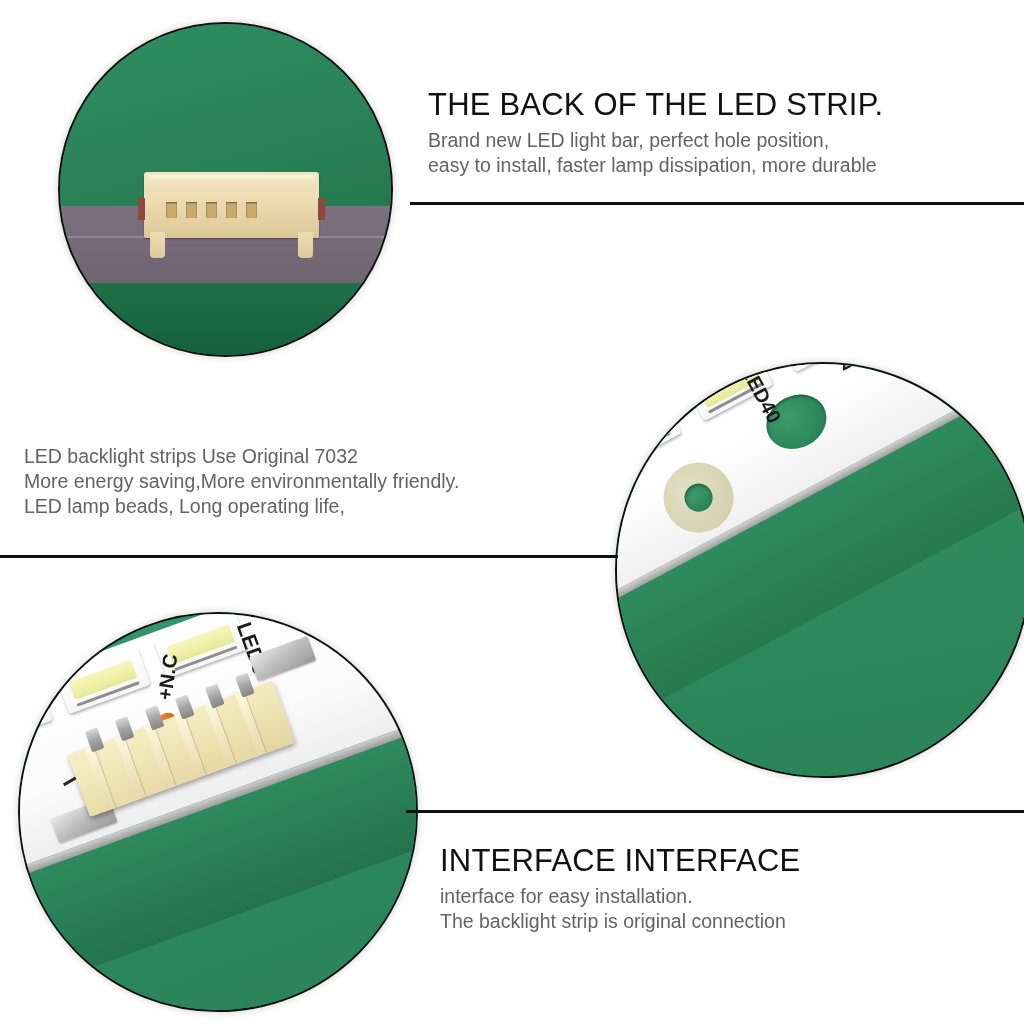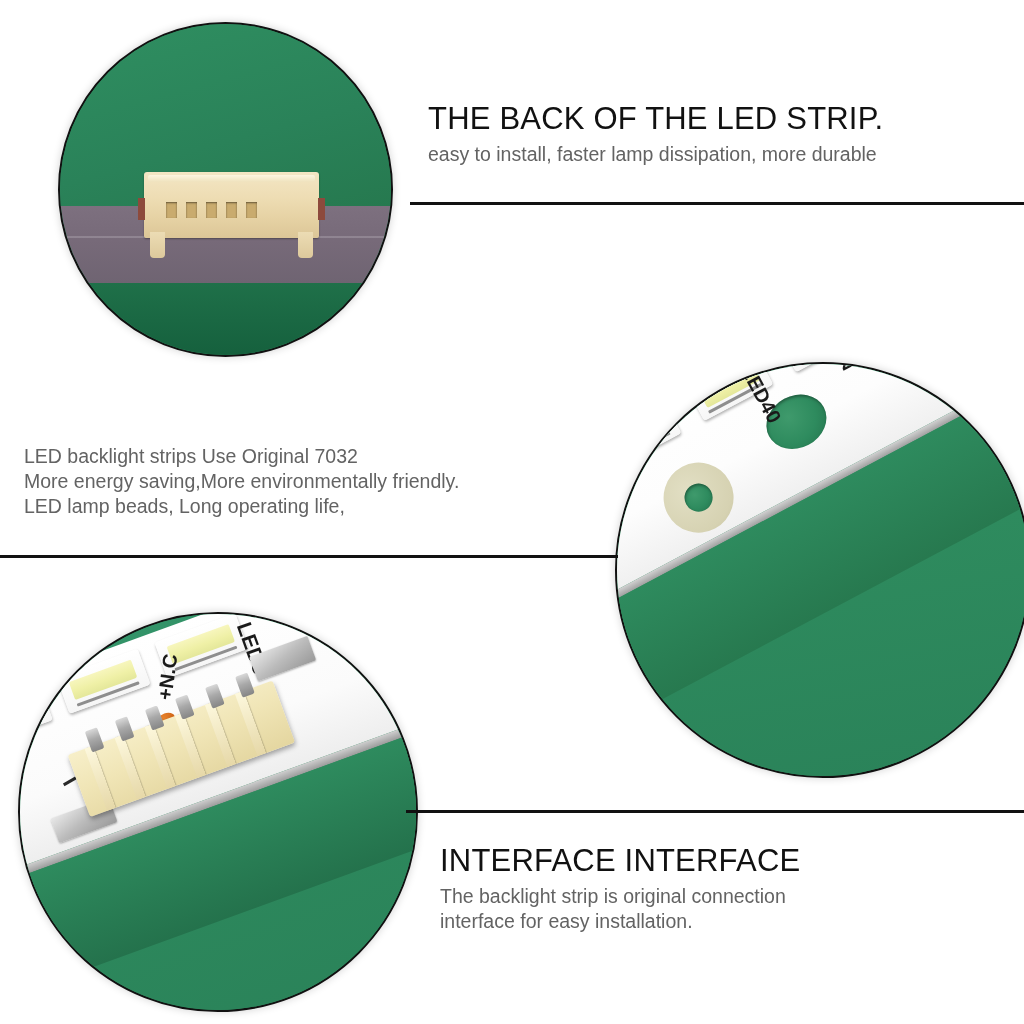--- a/index.html
+++ b/index.html
@@ -149,23 +149,24 @@
             <i></i>
         </div>
         <div class="leg l"></div>
         <div class="leg r"></div>
         <div class="pad l"></div>
         <div class="pad r"></div>
       </div>
     </div>
   </div>
 
-  <div class="block" style="left:428px; top:103px;">
+  <div class="block" style="left:428px; top:89px;">
     <div class="headline">THE BACK OF THE LED STRIP.</div>
     <div class="sub">
+      <div>Brand new LED light bar, perfect hole position,</div>
       <div>easy to install, faster lamp dissipation, more durable</div>
     </div>
   </div>
   <div class="divider" style="left:410px; top:202px; width:614px;"></div>
 
   <div class="photo p2">
     <div class="inner">
       <div class="bg"></div>
       <div class="board">
         <div class="white"></div>
@@ -253,18 +254,18 @@
           <div class="pin" style="left:184px; top:-16px; height:22px;"></div>
         </div>
       </div>
     </div>
   </div>
 
   <div class="divider" style="left:406px; top:810px; width:618px;"></div>
   <div class="block" style="left:440px; top:845px;">
     <div class="headline">INTERFACE INTERFACE</div>
     <div class="sub">
+      <div>interface for easy installation.</div>
       <div>The backlight strip is original connection</div>
-      <div>interface for easy installation.</div>
     </div>
   </div>
 
 </div>
 
 </body></html>

